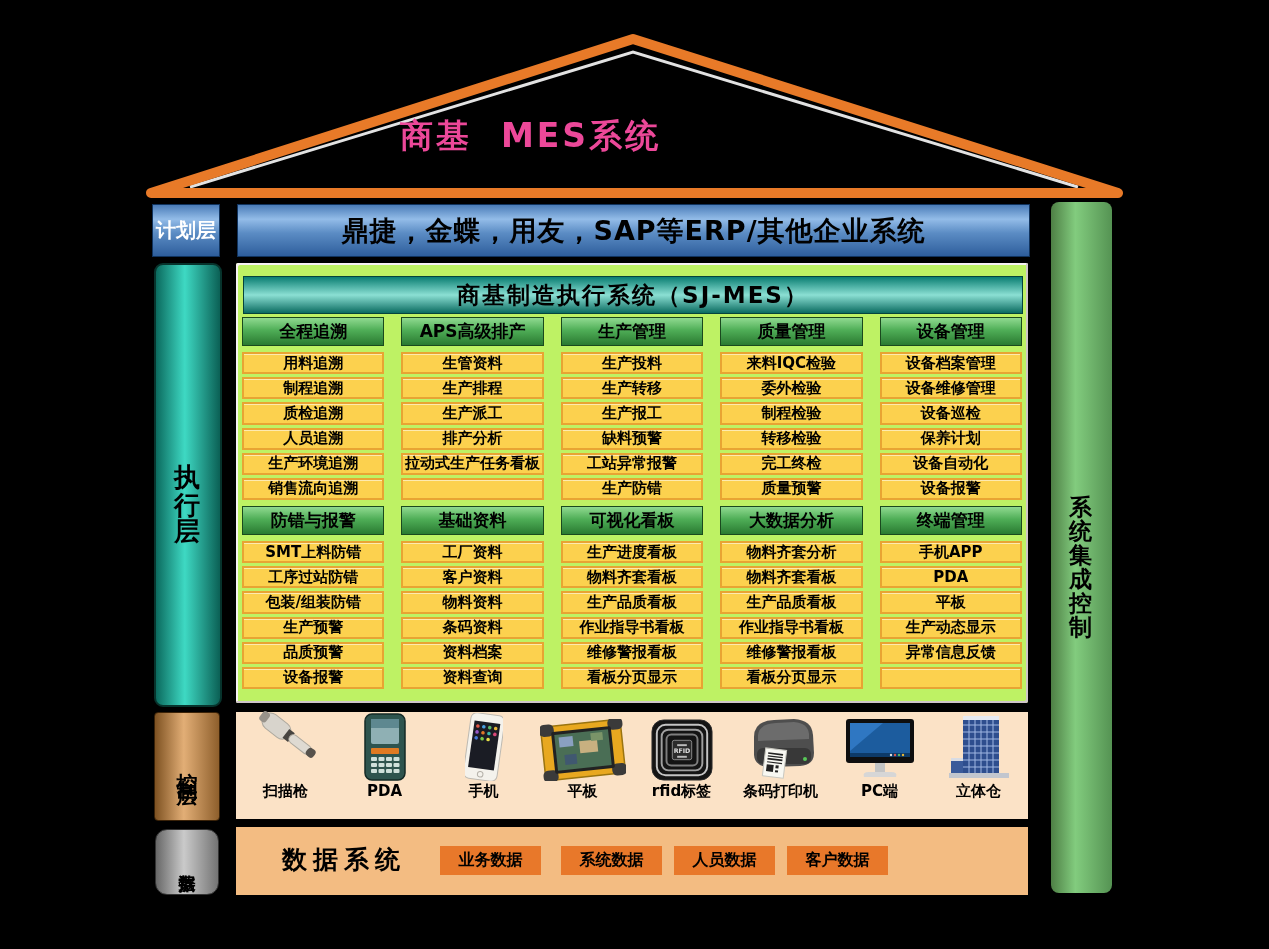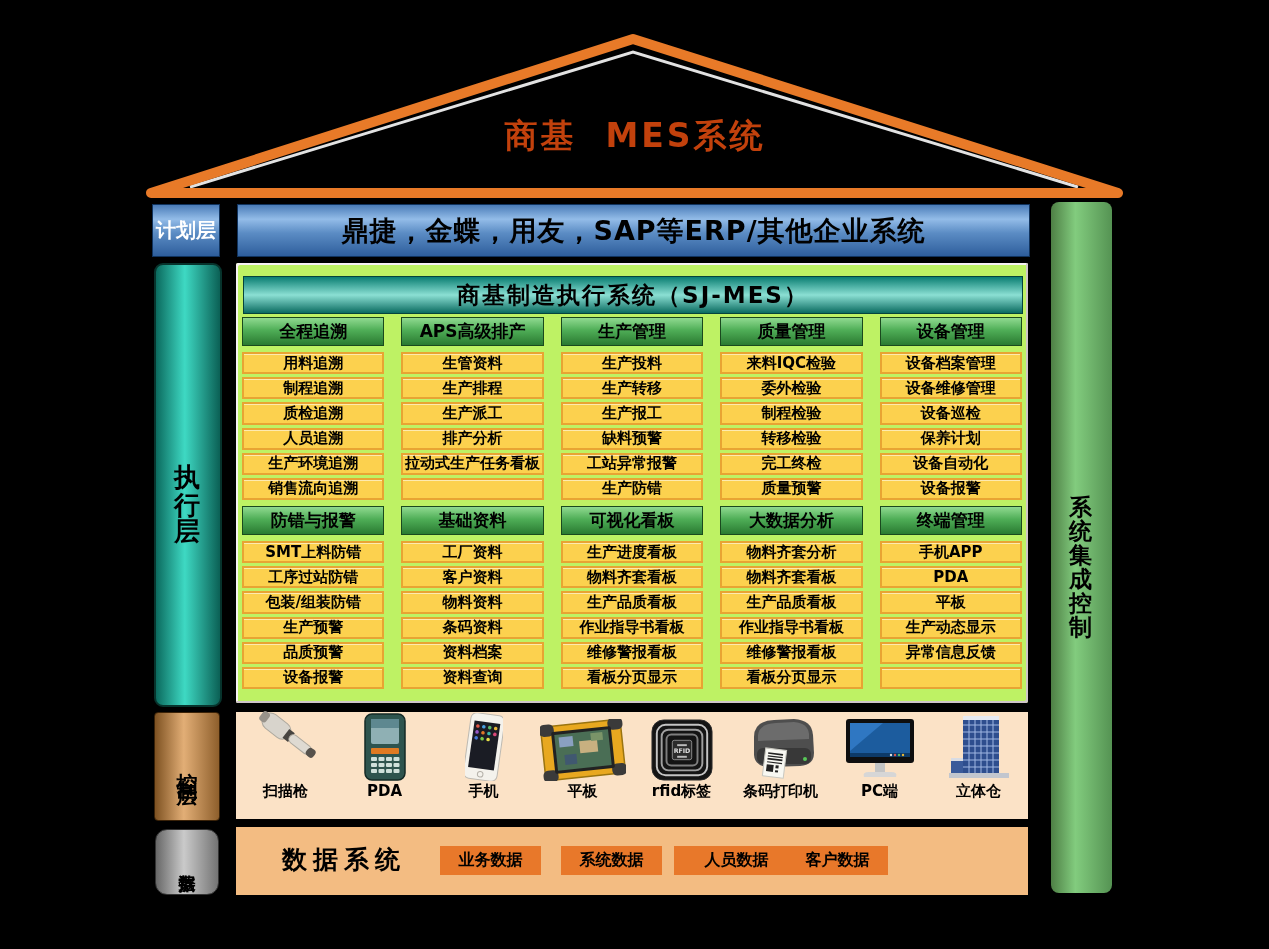--- a/index.html
+++ b/index.html
@@ -3,22 +3,22 @@
 <meta charset="utf-8">
 <style>
   html,body{margin:0;padding:0;background:#000;}
   .canvas{position:relative;width:1269px;height:949px;background:#000;overflow:hidden;
           font-family:"DejaVu Sans","Liberation Sans",sans-serif;color:#000;}
   .abs{position:absolute;}
   .flexc{display:flex;align-items:center;justify-content:center;}
 
   
   .roof-svg{left:0;top:0;}
-  .diagram-title{left:400;top:114px;width:470px;left:400px;text-align:center;
-     font-size:33px;font-weight:bold;color:#c2410c;letter-spacing:3px;white-space:pre;}
+  .diagram-title{left:400;top:114px;width:470px;left:400px;
+     font-size:33px;font-weight:bold;color:#ec4899;letter-spacing:3px;white-space:pre;}
 
   
   .blue-grad{background:linear-gradient(180deg,#4A7CB8 0%,#93BCE8 28%,#5B8CC4 55%,#2E5E9C 100%);
      border:1px solid #10335E;}
   .plan-label{left:152px;top:204px;width:66px;height:51px;color:#fff;font-size:20px;font-weight:bold;}
   .erp-bar{left:237px;top:204px;width:791px;height:51px;font-size:27px;font-weight:bold;letter-spacing:1px;}
 
   
   .vtext{writing-mode:vertical-rl;text-orientation:upright;font-weight:bold;}
   .exec-label{left:154px;top:263px;width:64px;height:440px;border-radius:9px;
@@ -56,21 +56,21 @@
   .device{flex:1;display:flex;flex-direction:column;align-items:center;justify-content:flex-end;
      padding-bottom:19px;gap:1px;}
   .dev-icon{display:flex;align-items:flex-end;justify-content:center;height:74px;}
   .dev-label{font-size:15px;font-weight:bold;line-height:18px;}
 
   
   .data-content{left:236px;top:827px;width:792px;height:68px;background:#F3BC82;}
   .data-title{position:absolute;left:46px;top:16px;font-size:25px;font-weight:bold;letter-spacing:6px;}
   .data-box{position:absolute;top:19px;width:101px;height:29px;background:#E8782A;
      font-size:16px;font-weight:bold;display:flex;align-items:center;justify-content:center;}
-  .db0{left:204px;} .db1{left:325px;} .db2{left:438px;padding-left:12px;} .db3{left:551px;}
+  .db0{left:204px;} .db1{left:325px;} .db2{left:438px;} .db3{left:551px;}
 </style>
 </head>
 <body>
 
 <div class="canvas">
 
   <svg class="abs roof-svg" width="1269" height="212">
     <polyline points="190,187 633,52 1078,187" fill="none" stroke="#E2E2E2" stroke-width="3"></polyline>
     <polygon points="151,193 633,39 1118,193" fill="none" stroke="#E87A28" stroke-width="10" stroke-linejoin="round"></polygon>
   </svg>

